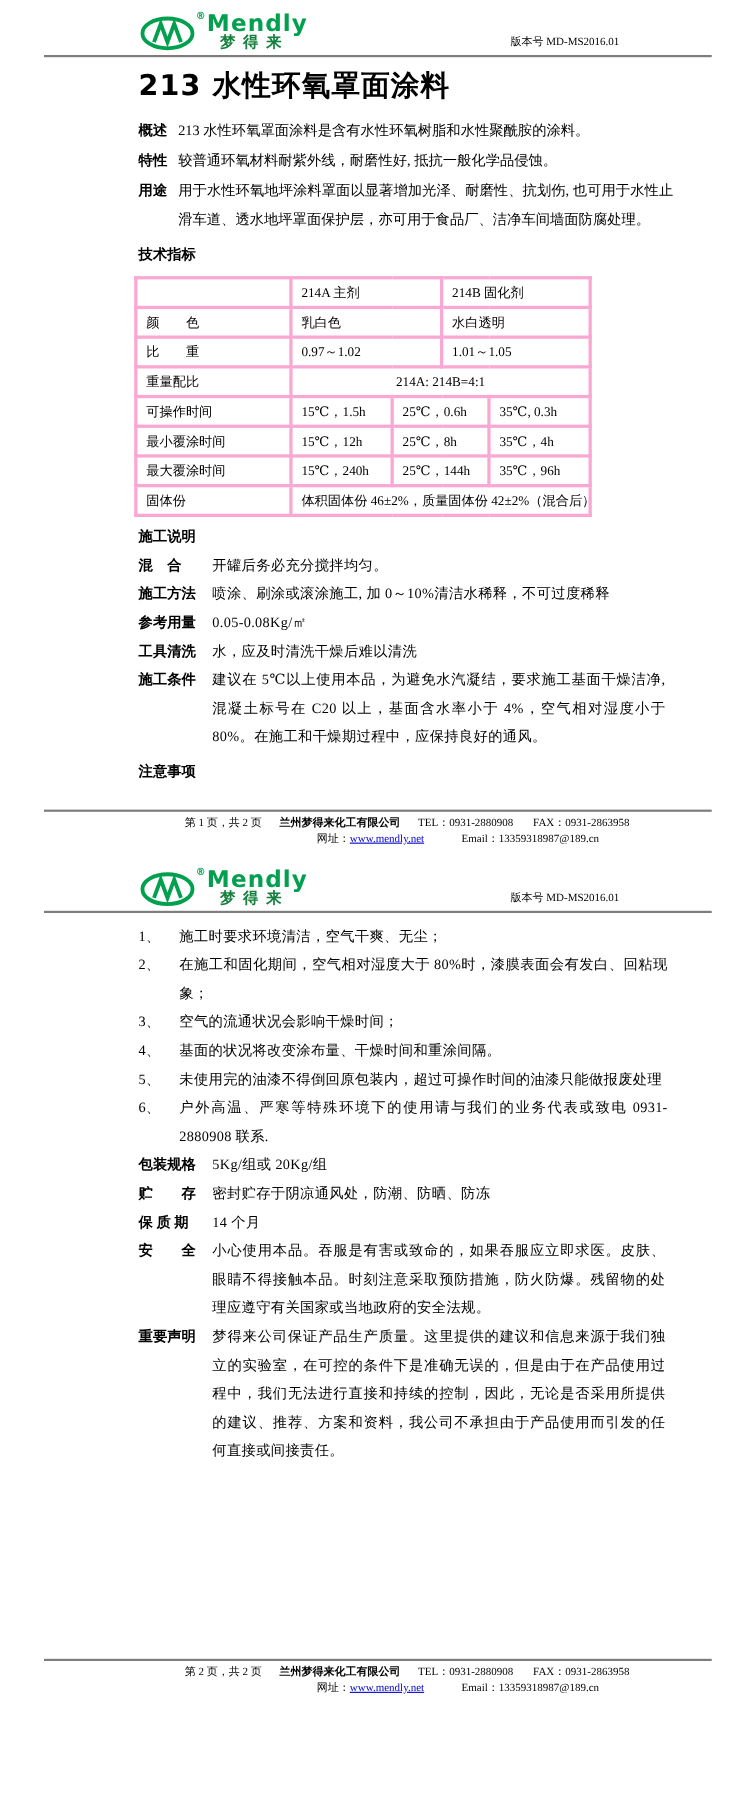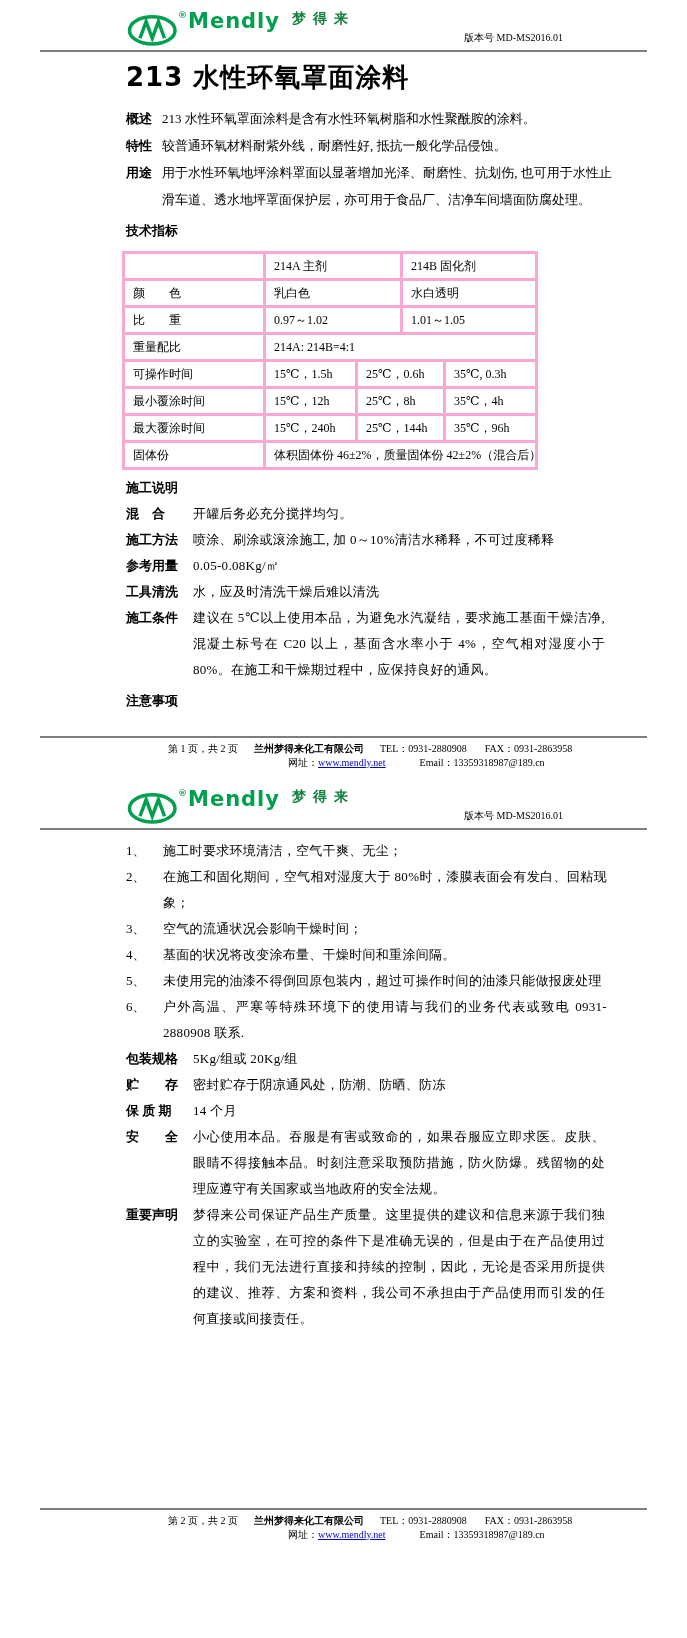--- a/index.html
+++ b/index.html
@@ -12,36 +12,36 @@
   .page{position:relative;box-sizing:border-box;padding:0 40px;overflow:hidden;}
   .page1{height:770px;}
   .page2{height:868px;}
 
   
   .hdr{display:flex;justify-content:space-between;align-items:flex-end;padding-top:5px;height:43px;}
   .page2 .hdr{margin-top:8px;}
   .logo{display:flex;align-items:flex-start;margin-left:86px;line-height:1;}
   .logo-mark{flex:none;}
   .logo-reg{font-size:9px;color:#00A04E;font-weight:bold;margin:0 1px 0 -4px;font-family:"DejaVu Sans",sans-serif;}
-  .logo-textcol{display:flex;flex-direction:row;}
+  .logo-textcol{display:flex;flex-direction:column;}
   .logo-latin{font-family:"DejaVu Sans",sans-serif;font-weight:bold;font-size:21px;color:#00A04E;letter-spacing:1px;}
   .logo-cjk{font-weight:bold;font-size:14px;color:#15803d;letter-spacing:7px;padding-left:12px;margin-top:1px;}
   .version{font-size:10px;margin-right:84px;padding-bottom:3px;white-space:nowrap;}
   .rule{border-top:2px solid #7d7d7d;margin-top:2px;}
 
   
   .title{margin:8px 0 10px 86px;font-size:26px;font-weight:bold;font-family:"DejaVu Sans","Liberation Sans",sans-serif;letter-spacing:1px;}
   .sec{display:flex;margin-left:86px;line-height:27px;font-size:13px;}
   .sec .lbl{flex:none;width:36px;font-weight:bold;}
   .sec .txt{width:450px;text-align:justify;}
   .h2{margin:4px 0 0 86px;font-size:13px;font-weight:bold;line-height:27px;}
 
   .spec-table{border-collapse:collapse;margin:7px 0 4px 82px;font-size:12px;table-layout:fixed;width:413px;}
   .spec-table td{border:3px solid #f9a8d4;padding:2px 8px;height:20px;vertical-align:middle;overflow:hidden;white-space:nowrap;}
-  .spec-table .c-center{text-align:left;}
+  .spec-table .c-center{text-align:center;}
 
   .entry{display:flex;margin-left:86px;line-height:26px;font-size:13px;}
   .entry .lbl{flex:none;width:67px;font-weight:bold;}
   .entry .txt{width:412px;text-align:justify;letter-spacing:0.3px;}
 
   
   .notes{margin-top:8px;}
   .note{display:flex;margin-left:86px;line-height:26px;font-size:13px;}
   .note .num{flex:none;width:37px;}
   .note .txt{width:444px;text-align:justify;letter-spacing:0.3px;}

